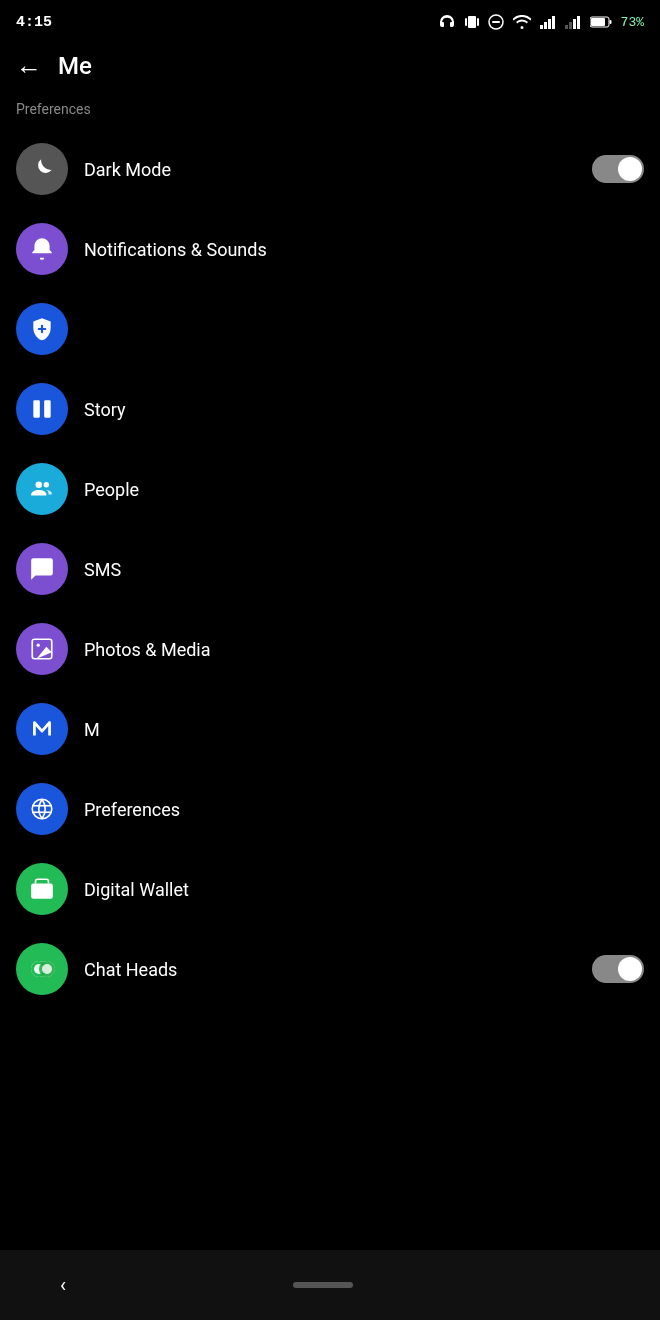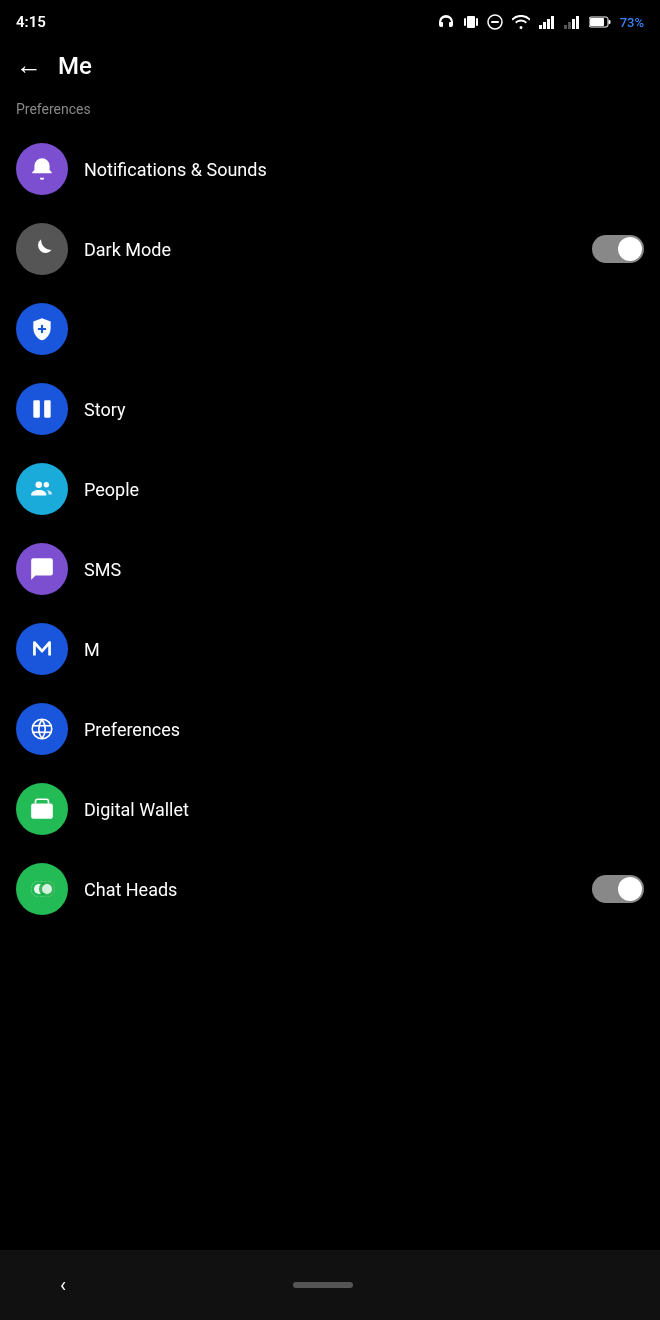--- a/index.html
+++ b/index.html
@@ -15,32 +15,33 @@
       flex-direction: column;
     }
 
     
     .status-bar {
       display: flex;
       justify-content: space-between;
       align-items: center;
       padding: 8px 16px 4px;
       height: 40px;
+      font-family: Liberation Mono, monospace;
     }
     .status-left {
       font-size: 15px;
       font-weight: 600;
       color: #fff;
     }
     .status-right {
       display: flex;
       align-items: center;
       gap: 9px;
       font-size: 13px;
-      color: #3b82f6;
+      color: #86efac;
     }
     .battery-text {
       font-size: 13px;
       font-weight: 500;
     }
 
     
     .header {
       display: flex;
       align-items: center;
@@ -210,38 +211,38 @@
 <div class="header">
   <span class="back-arrow">←</span>
   <span class="header-title">Me</span>
 </div>
 
 <div class="section-label">Preferences</div>
 
 <div class="settings-list">
 
   <div class="settings-item">
-    <div class="icon-circle icon-bell">
-      <svg width="26" height="26" viewBox="0 0 24 24" fill="white">
-        <path d="M12 2a7 7 0 0 0-7 7v4l-2 2v1h18v-1l-2-2V9a7 7 0 0 0-7-7zm0 20a2 2 0 0 0 2-2h-4a2 2 0 0 0 2 2z"></path>
-      </svg>
-    </div>
-    <span class="item-label">Notifications &amp; Sounds</span>
-  </div>
-
-  <div class="settings-item">
     <div class="icon-circle icon-moon">
       <svg width="26" height="26" viewBox="0 0 24 24" fill="white">
         <path d="M21 12.79A9 9 0 0 1 11.21 3a7 7 0 1 0 9.79 9.79z"></path>
       </svg>
     </div>
     <span class="item-label">Dark Mode</span>
     <div class="toggle on">
       <div class="toggle-knob"></div>
     </div>
+  </div>
+
+  <div class="settings-item">
+    <div class="icon-circle icon-bell">
+      <svg width="26" height="26" viewBox="0 0 24 24" fill="white">
+        <path d="M12 2a7 7 0 0 0-7 7v4l-2 2v1h18v-1l-2-2V9a7 7 0 0 0-7-7zm0 20a2 2 0 0 0 2-2h-4a2 2 0 0 0 2 2z"></path>
+      </svg>
+    </div>
+    <span class="item-label">Notifications &amp; Sounds</span>
   </div>
 
   <div class="settings-item">
     <div class="icon-circle icon-shield">
       <svg width="26" height="26" viewBox="0 0 24 24" fill="white">
         <path d="M12 2L4 5v6c0 5.25 3.4 10.15 8 11.35C16.6 21.15 20 16.25 20 11V5l-8-3z"></path>
         <rect x="8" y="11" width="8" height="2" rx="1" fill="#1a56db"></rect>
         <rect x="11" y="8" width="2" height="8" rx="1" fill="#1a56db"></rect>
       </svg>
     </div>
@@ -271,20 +272,31 @@
 
   <div class="settings-item">
     <div class="icon-circle icon-sms">
       <svg width="26" height="26" viewBox="0 0 24 24" fill="white">
         <path d="M20 2H4a2 2 0 0 0-2 2v18l4-4h14a2 2 0 0 0 2-2V4a2 2 0 0 0-2-2z"></path>
       </svg>
     </div>
     <span class="item-label">SMS</span>
   </div>
 
+  <div class="settings-item">
+    <div class="icon-circle icon-photo">
+      <svg width="26" height="26" viewBox="0 0 24 24" fill="white">
+        <rect x="3" y="3" width="18" height="18" rx="2" stroke="white" stroke-width="1.5" fill="none"></rect>
+        <circle cx="8.5" cy="8.5" r="1.5"></circle>
+        <path d="M21 15l-5-5L7 21"></path>
+        <path d="M14 14l-3 3"></path>
+      </svg>
+    </div>
+    <span class="item-label">Photos &amp; Media</span>
+  </div>
 
 
   <div class="settings-item">
     <div class="icon-circle icon-m">
       <svg width="26" height="26" viewBox="0 0 24 24" fill="white">
         <path d="M5 18V6l7 8 7-8v12" stroke="white" stroke-width="2.5" fill="none" stroke-linejoin="round"></path>
       </svg>
     </div>
     <span class="item-label">M</span>
   </div>

